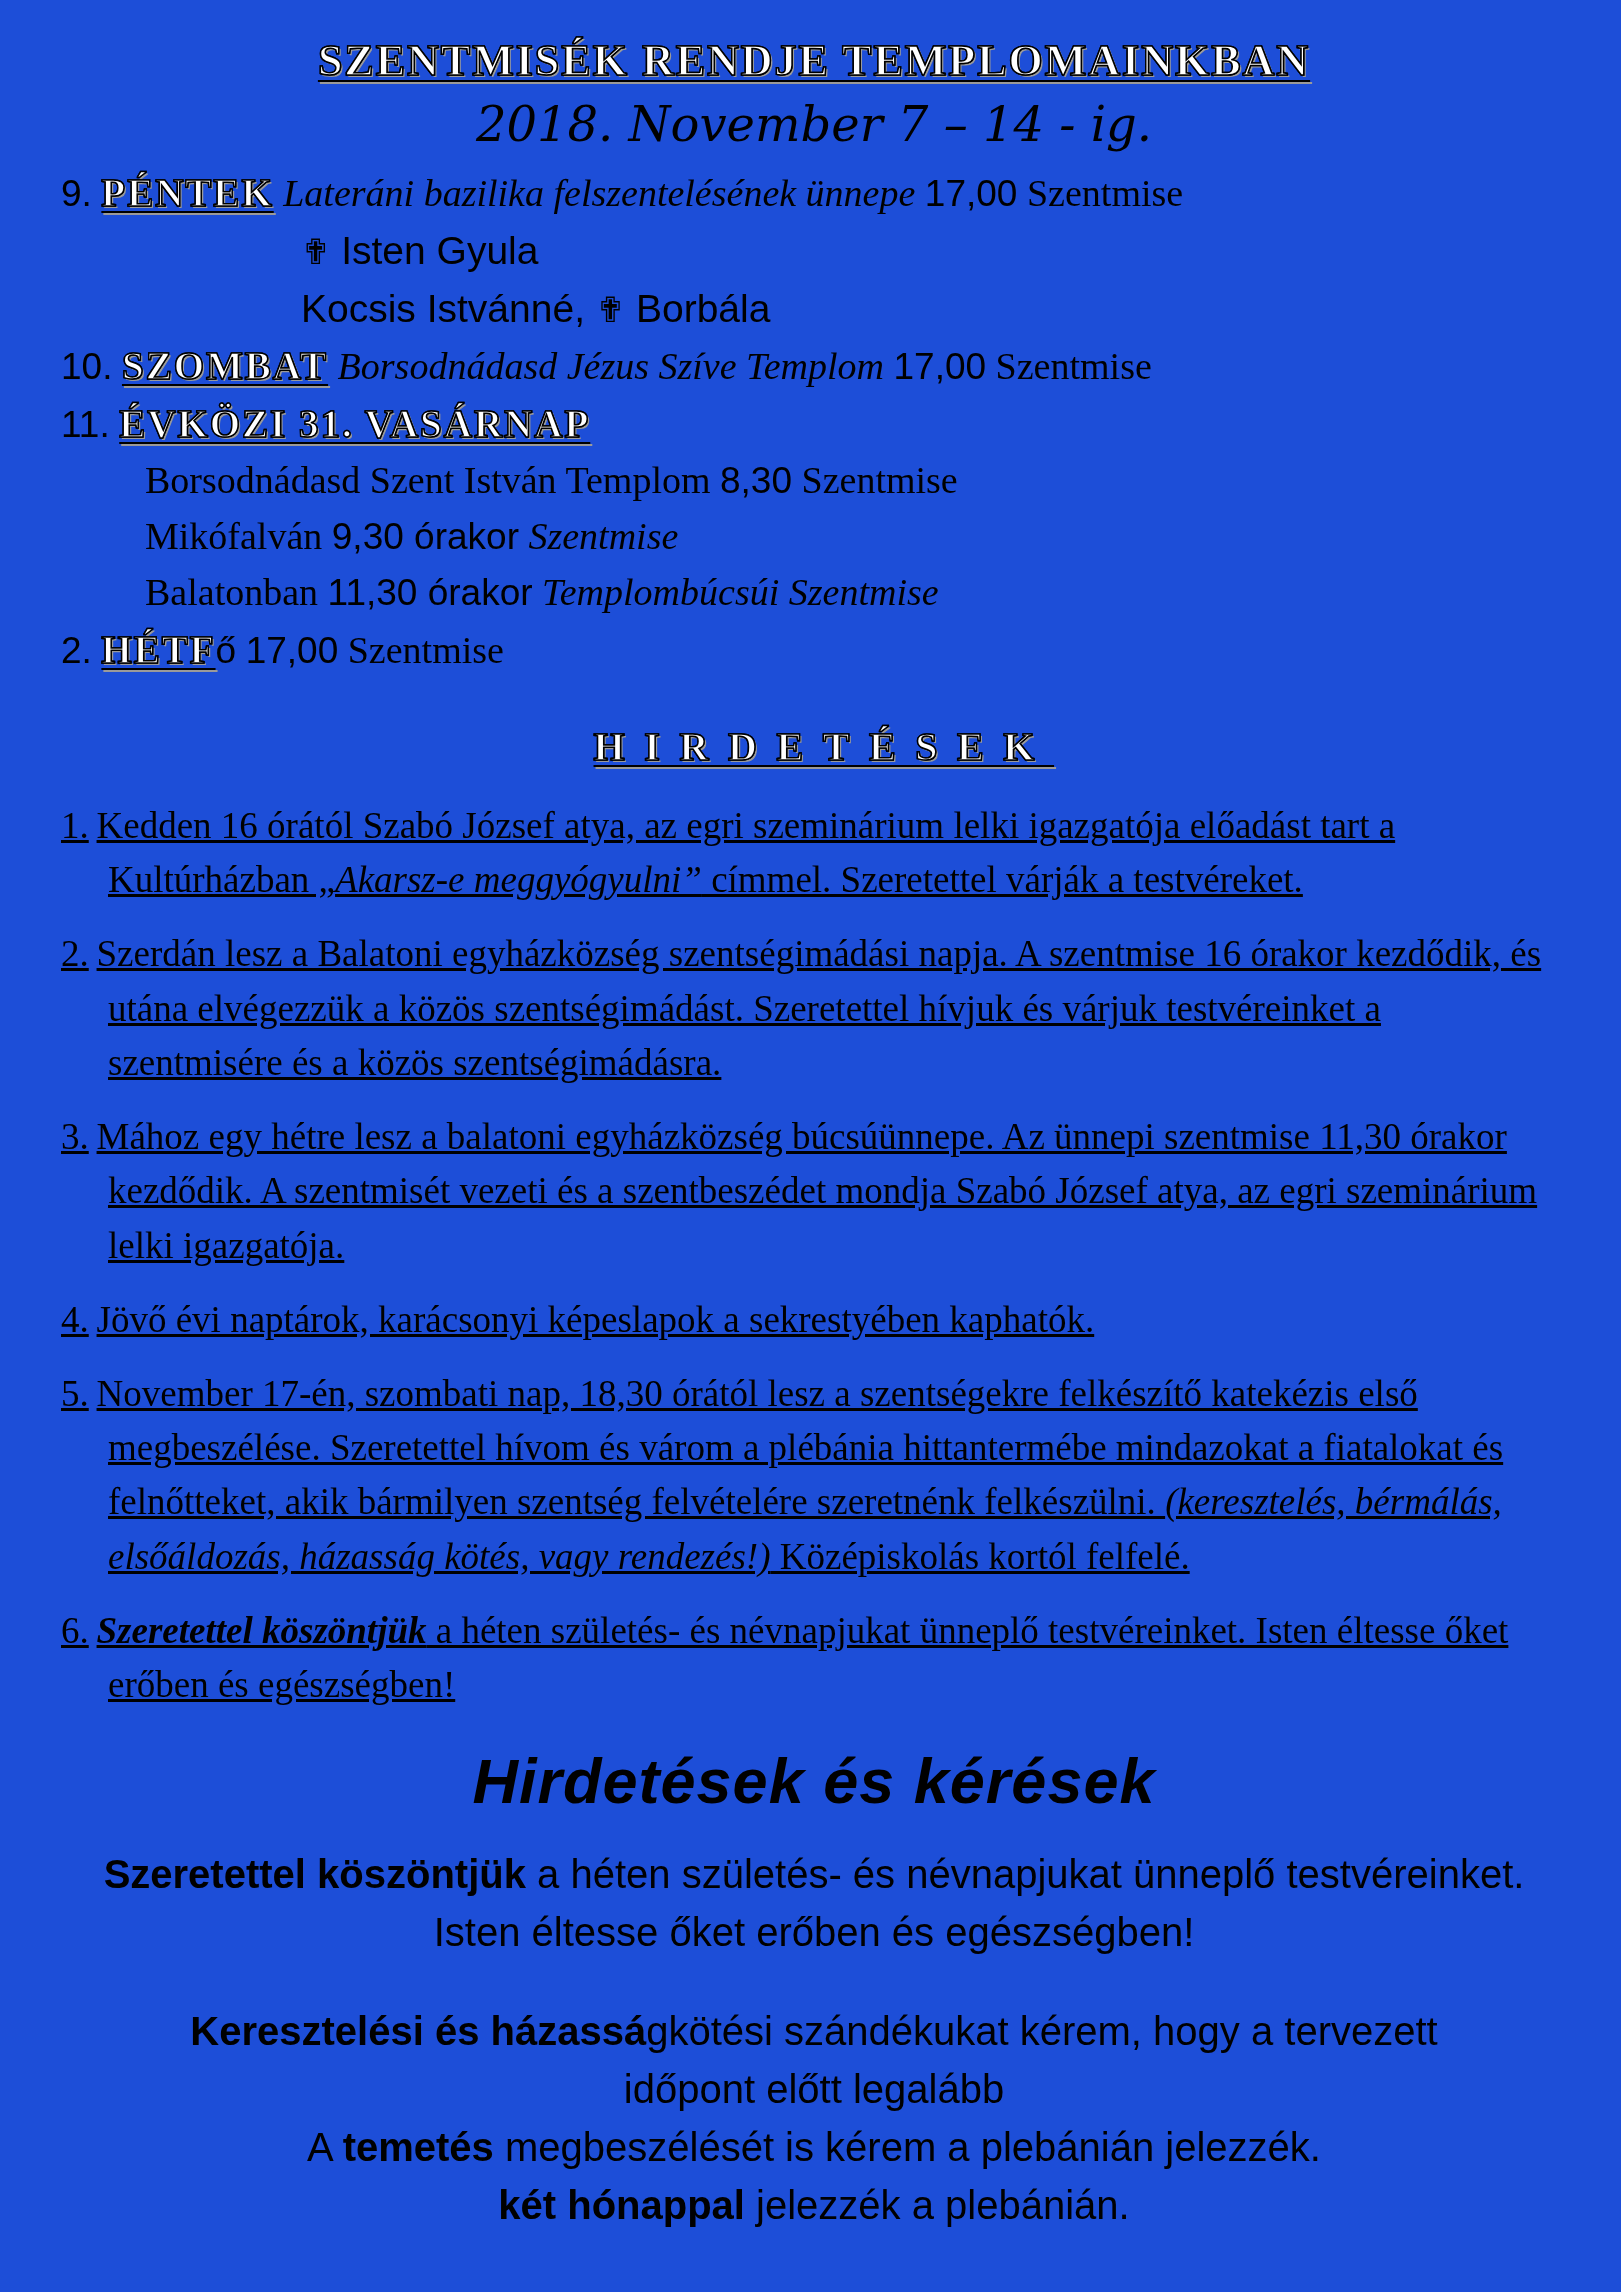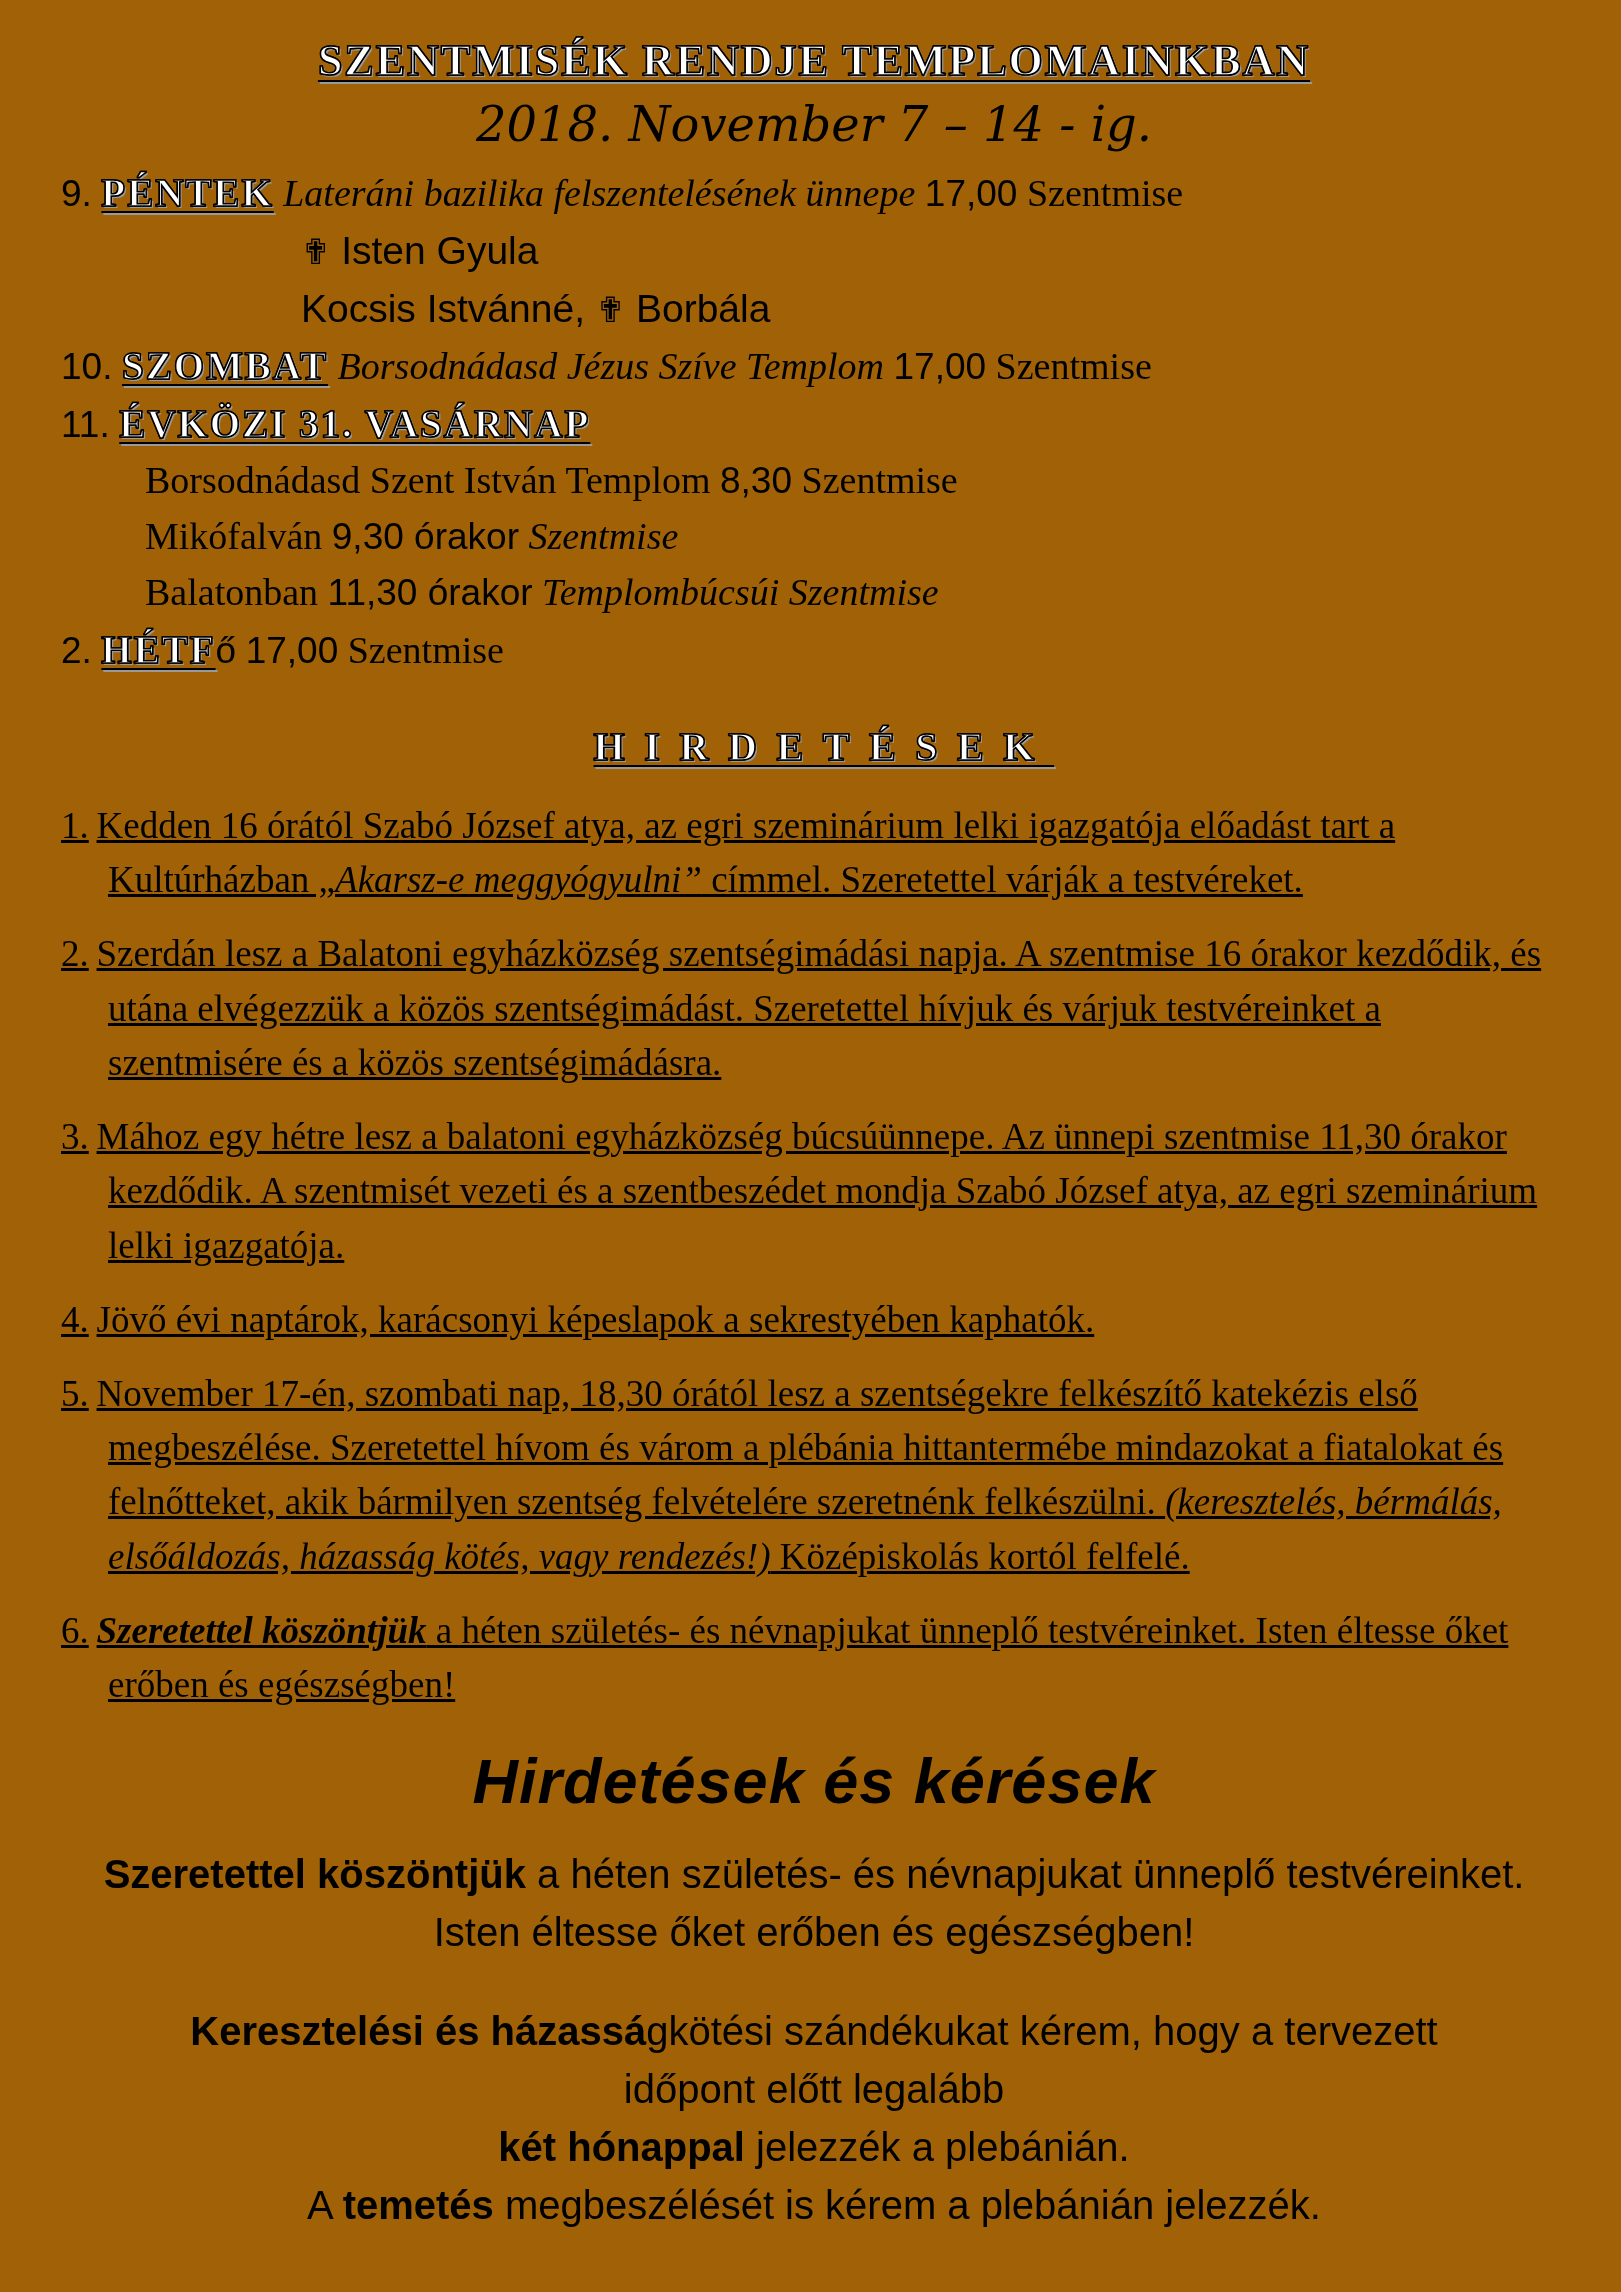--- a/index.html
+++ b/index.html
@@ -1,17 +1,17 @@
 <!DOCTYPE html>
 <html lang="hu"><head>
 <meta charset="utf-8">
 <style>
   html,body{margin:0;padding:0;background:#e8e8e8;}
   .sheet{
-    width:1621px;height:2293px;background:#a16207;color:#000;
+    width:1621px;height:2293px;background:#1d4ed8;color:#000;
     margin:0 auto;box-sizing:border-box;padding:29px 54px 0 61px;
     font-family:"Liberation Serif",serif;overflow:hidden;
   }
   
   .decor{
     font-family:"Liberation Serif",serif;font-weight:bold;
     text-decoration:underline;text-decoration-color:#000;
     text-underline-offset:4.9px;text-decoration-thickness:2px;
     letter-spacing:2px;
   }
@@ -142,20 +142,20 @@
   <div class="bottom">
 
     <div class="para">
       <div><span class="b">Szeretettel köszöntjük</span><span> a héten születés- és névnapjukat ünneplő testvéreinket.</span></div>
       <div>Isten éltesse őket erőben és egészségben!</div>
     </div>
 
     <div class="para">
       <div><span class="b">Keresztelési és házassá</span><span>gkötési szándékukat kérem, hogy a tervezett</span></div>
       <div>időpont előtt legalább</div>
+      <div><span>A </span><span class="b">temetés</span><span> megbeszélését is kérem a plebánián jelezzék.</span></div>
       <div><span class="b">két hónappal</span><span> jelezzék a plebánián.</span></div>
-      <div><span>A </span><span class="b">temetés</span><span> megbeszélését is kérem a plebánián jelezzék.</span></div>
     </div>
 
   </div>
 
 </div>
 
 
 </body></html>

